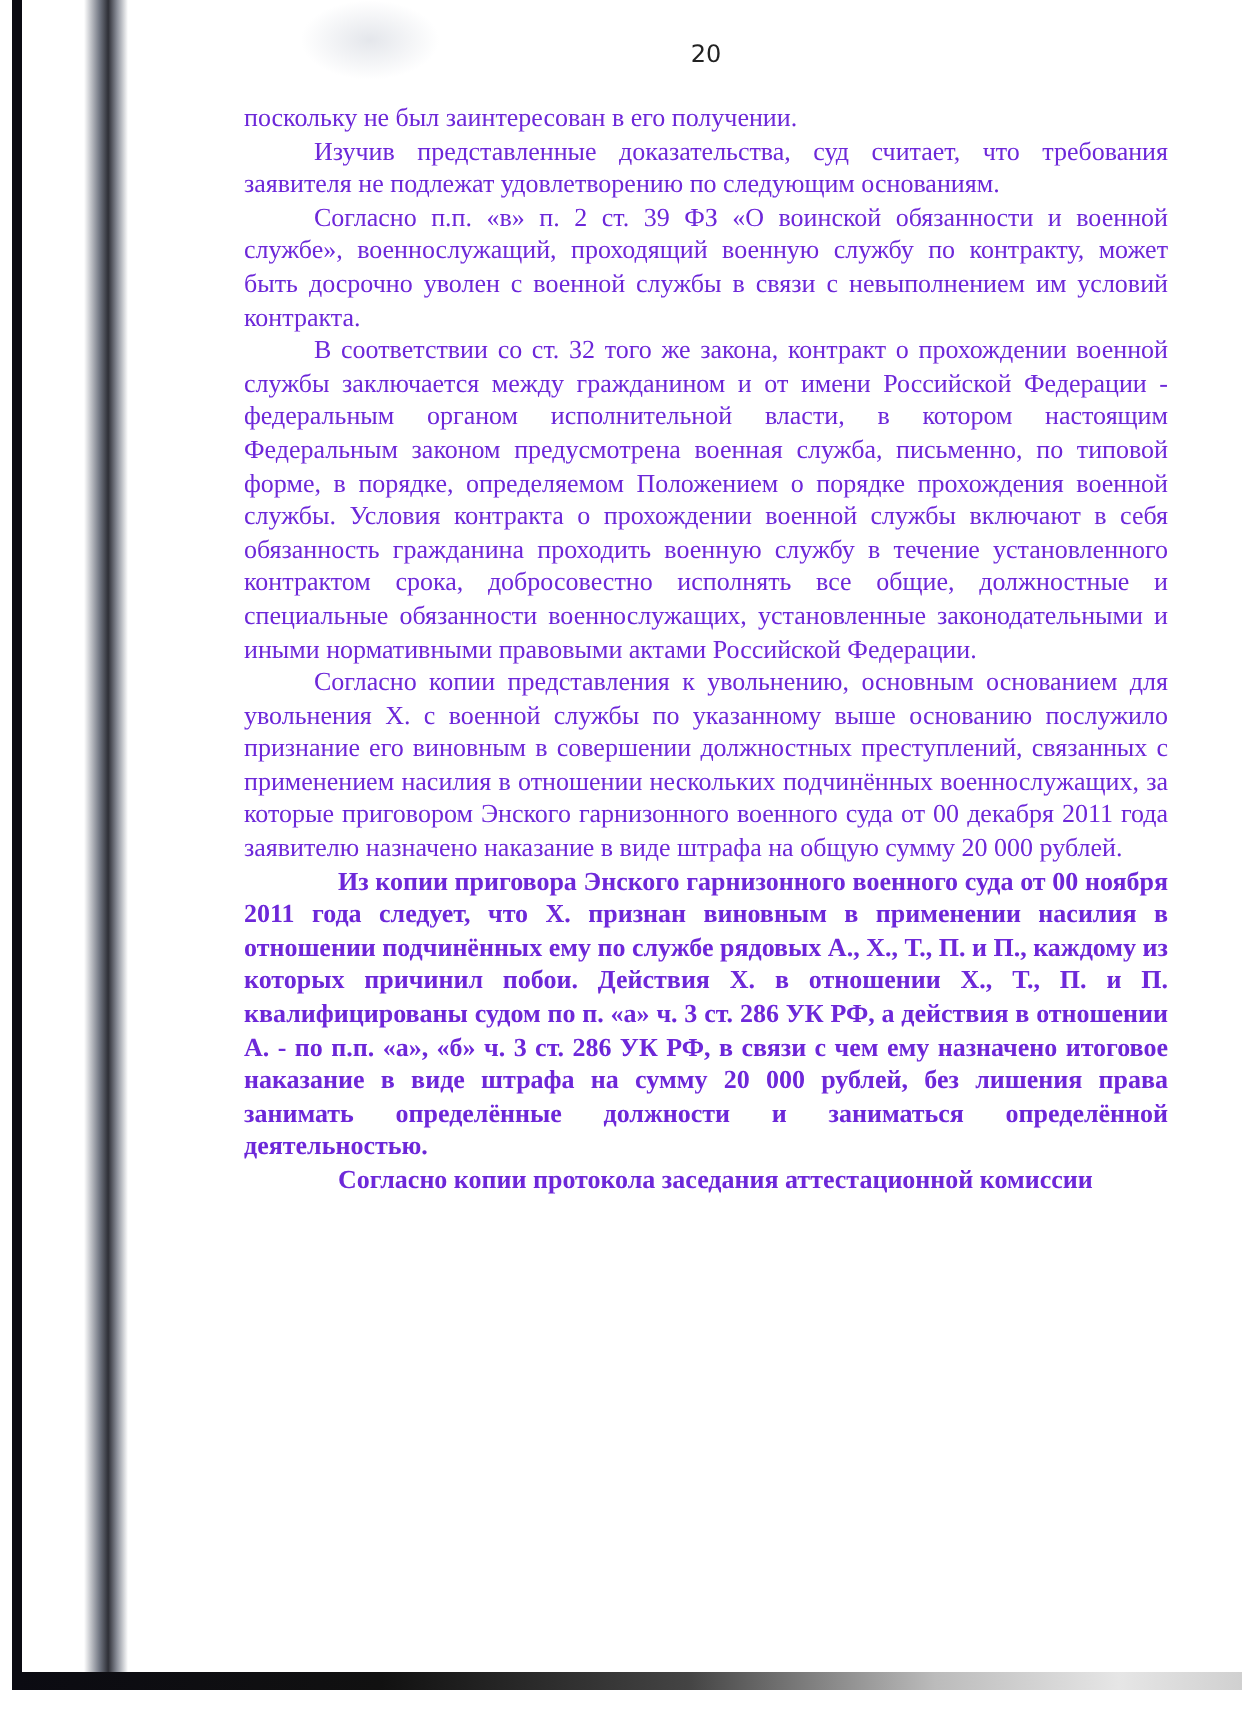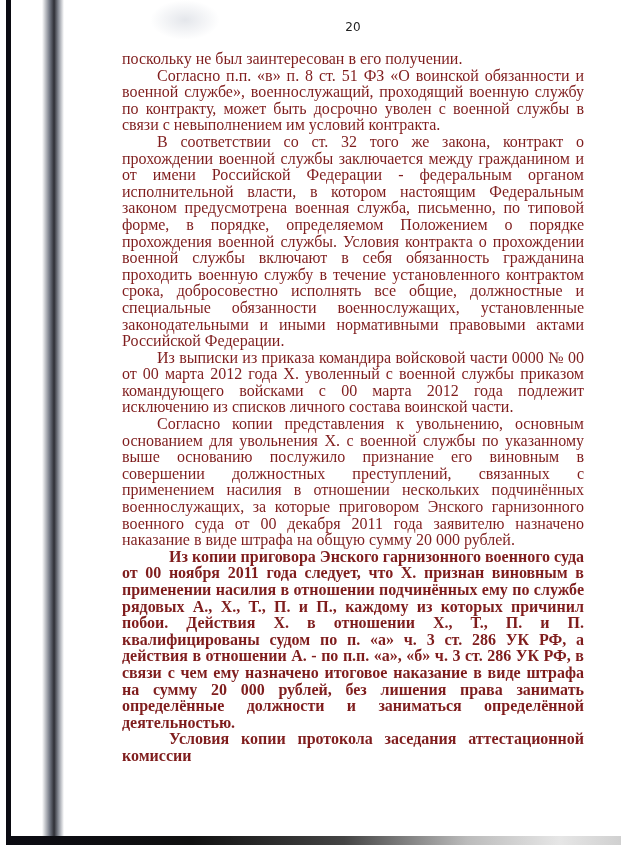--- a/index.html
+++ b/index.html
@@ -22,38 +22,38 @@
   .smudge-top {
     position: absolute; left: 150px; top: 0; width: 70px; height: 40px;
     background: radial-gradient(ellipse at center, rgba(210,214,222,0.6), rgba(255,255,255,0) 70%);
   }
   .page-number {
     position: absolute; left: 0; width: 706px; top: 20px; text-align: center;
     font-family: "DejaVu Sans", sans-serif; font-size: 12px; color: #222;
   }
   .text-block {
     position: absolute; left: 122px; top: 51px; width: 462px;
-    font-family: "Liberation Serif", serif; font-size: 16px; line-height: 16.6px;
-    color: #7f1d1d; text-align: justify;
+    font-family: "Liberation Serif", serif; font-size: 13px; line-height: 16.6px;
+    color: #6d28d9; text-align: justify;
   }
   .para { margin: 0; text-indent: 35px; hyphens: none; }
   .para.first { text-indent: 0; }
   .para.deep { text-indent: 47px; font-weight: bold; }
 </style>
 </head>
 <body>
 
 <div class="smudge-top"></div>
 <div class="scan-border-left"></div>
 <div class="scan-shadow-bar"></div>
 <div class="scan-border-bottom"></div>
 
 <div class="page-number">20</div>
 
 <div class="text-block">
   <p class="para first">поскольку не был заинтересован в его получении.</p>
-  <p class="para">Согласно п.п. «в» п. 8 ст. 51 ФЗ «О воинской обязанности и военной службе», военнослужащий, проходящий военную службу по контракту, может быть досрочно уволен с военной службы в связи с невыполнением им условий контракта.</p>
+  <p class="para">Изучив представленные доказательства, суд считает, что требования заявителя не подлежат удовлетворению по следующим основаниям.</p>
+  <p class="para">Согласно п.п. «в» п. 2 ст. 39 ФЗ «О воинской обязанности и военной службе», военнослужащий, проходящий военную службу по контракту, может быть досрочно уволен с военной службы в связи с невыполнением им условий контракта.</p>
   <p class="para">В соответствии со ст. 32 того же закона, контракт о прохождении военной службы заключается между гражданином и от имени Российской Федерации - федеральным органом исполнительной власти, в котором настоящим Федеральным законом предусмотрена военная служба, письменно, по типовой форме, в порядке, определяемом Положением о порядке прохождения военной службы. Условия контракта о прохождении военной службы включают в себя обязанность гражданина проходить военную службу в течение установленного контрактом срока, добросовестно исполнять все общие, должностные и специальные обязанности военнослужащих, установленные законодательными и иными нормативными правовыми актами Российской Федерации.</p>
-  <p class="para">Из выписки из приказа командира войсковой части 0000 № 00 от 00 марта 2012 года Х. уволенный с военной службы приказом командующего войсками с 00 марта 2012 года подлежит исключению из списков личного состава воинской части.</p>
   <p class="para">Согласно копии представления к увольнению, основным основанием для увольнения Х. с военной службы по указанному выше основанию послужило признание его виновным в совершении должностных преступлений, связанных с применением насилия в отношении нескольких подчинённых военнослужащих, за которые приговором Энского гарнизонного военного суда от 00 декабря 2011 года заявителю назначено наказание в виде штрафа на общую сумму 20 000 рублей.</p>
   <p class="para deep">Из копии приговора Энского гарнизонного военного суда от 00 ноября 2011 года следует, что Х. признан виновным в применении насилия в отношении подчинённых ему по службе рядовых А., Х., Т., П. и П., каждому из которых причинил побои. Действия Х. в отношении Х., Т., П. и П. квалифицированы судом по п. «а» ч. 3 ст. 286 УК РФ, а действия в отношении А. - по п.п. «а», «б» ч. 3 ст. 286 УК РФ, в связи с чем ему назначено итоговое наказание в виде штрафа на сумму 20 000 рублей, без лишения права занимать определённые должности и заниматься определённой деятельностью.</p>
-  <p class="para deep">Условия копии протокола заседания аттестационной комиссии</p>
+  <p class="para deep">Согласно копии протокола заседания аттестационной комиссии</p>
 </div>
 
 </body></html>

